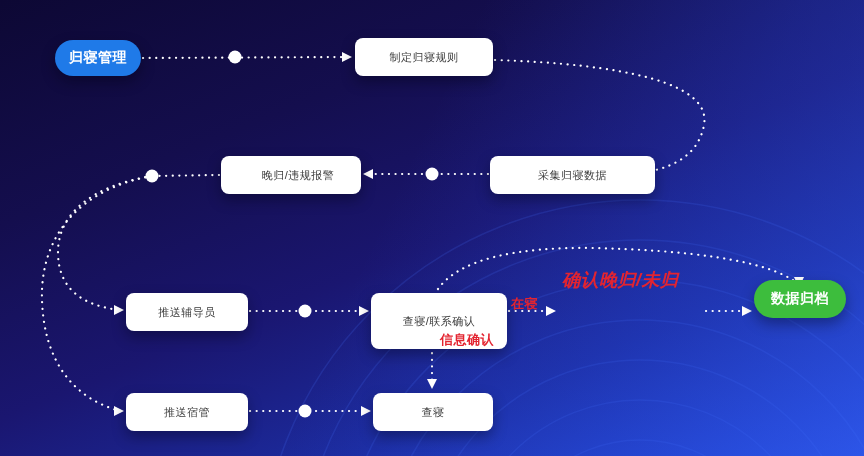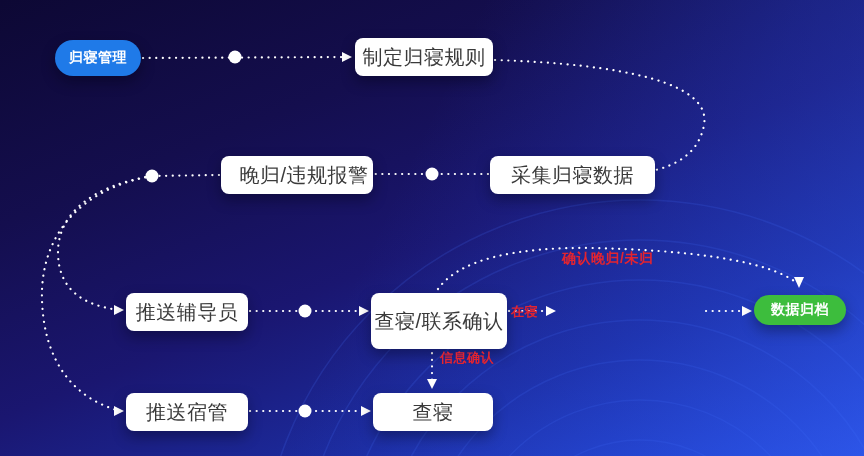--- a/index.html
+++ b/index.html
@@ -16,42 +16,42 @@
     content:""; position:absolute; inset:0;
     background:linear-gradient(115deg, rgba(0,0,0,0) 45%, rgba(40,80,230,0.28) 75%, rgba(50,95,245,0.38) 100%);
     pointer-events:none;
   }
   .deco-svg, .edge-svg{ position:absolute; left:0; top:0; }
   .edge-svg{ z-index:2; }
   .node{
     position:absolute; z-index:3;
     display:flex; align-items:center; justify-content:center;
     background:#ffffff; color:#3a3a3a;
-    font-size:20px; letter-spacing:0.5px;
+    font-size:11px; letter-spacing:0.5px;
     border-radius:8px;
     box-shadow:0 6px 14px rgba(0,0,15,0.35);
   }
   .pill{ border-radius:18px; font-weight:bold; font-size:14px; color:#fff; }
   .node-start   { left:55px;  top:40px;  width:86px;  height:36px; background:#1f7ae8; }
   .node-rules   { left:355px; top:38px;  width:138px; height:38px; }
   .node-collect { left:490px; top:156px; width:165px; height:38px; }
-  .node-alarm   { left:221px; top:156px; width:152px; height:38px;padding-left:14px; }
+  .node-alarm   { left:221px; top:156px; width:140px; height:38px;padding-left:14px; }
   .node-counselor{ left:126px; top:293px; width:122px; height:38px;text-align:center; }
   .node-checkconfirm{ left:371px; top:293px; width:136px; height:56px; }
   .node-adjust  { left:558px; top:293px; width:146px; height:38px; }
-  .node-archive { left:754px; top:295px; width:92px;  height:30px; background:#3dbd3d; border-radius:19px; }
+  .node-archive { left:754px; top:280px; width:92px;  height:38px; background:#3dbd3d; border-radius:19px; }
   .node-dormmgr { left:126px; top:393px; width:122px; height:38px; }
   .node-check   { left:373px; top:393px; width:120px; height:38px; }
   .edge-label{
     position:absolute; z-index:4; color:#e32430; font-weight:bold;
     font-size:13px; letter-spacing:0.5px; white-space:nowrap;
   }
-  .lbl-confirm-late{ left:562px; top:250px; font-size:14px; }
-  .lbl-in-dorm     { left:511px; top:295px;margin-top:8px; }
-  .lbl-info-confirm{ left:440px; top:349px; }
+  .lbl-confirm-late{ left:562px; top:268px; font-size:18px;font-style:italic; }
+  .lbl-in-dorm     { left:511px; top:295px; }
+  .lbl-info-confirm{ left:440px; top:331px; }
 </style>
 </head>
 <body>
 
 <div class="canvas">
 
   <svg class="deco-svg" width="864" height="456" viewBox="0 0 864 456">
     <g fill="none" stroke="#4a72ff" stroke-opacity="0.18" stroke-width="1.5">
       <circle cx="640" cy="580" r="140"></circle>
       <circle cx="640" cy="580" r="180"></circle>

